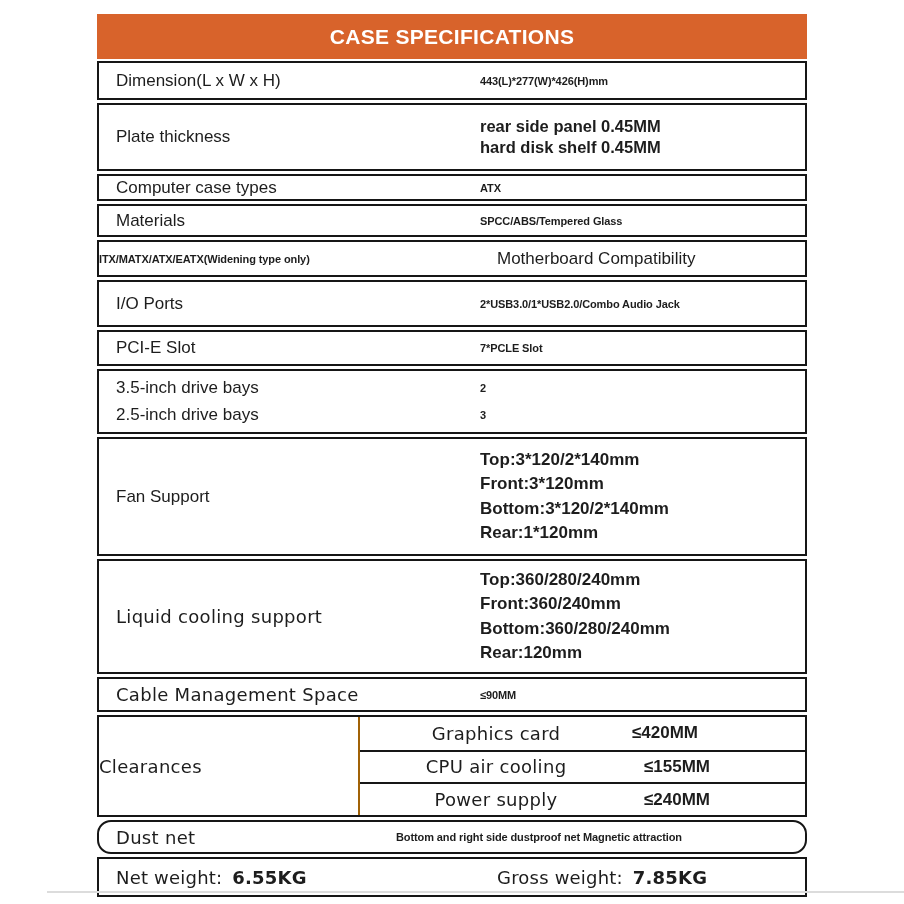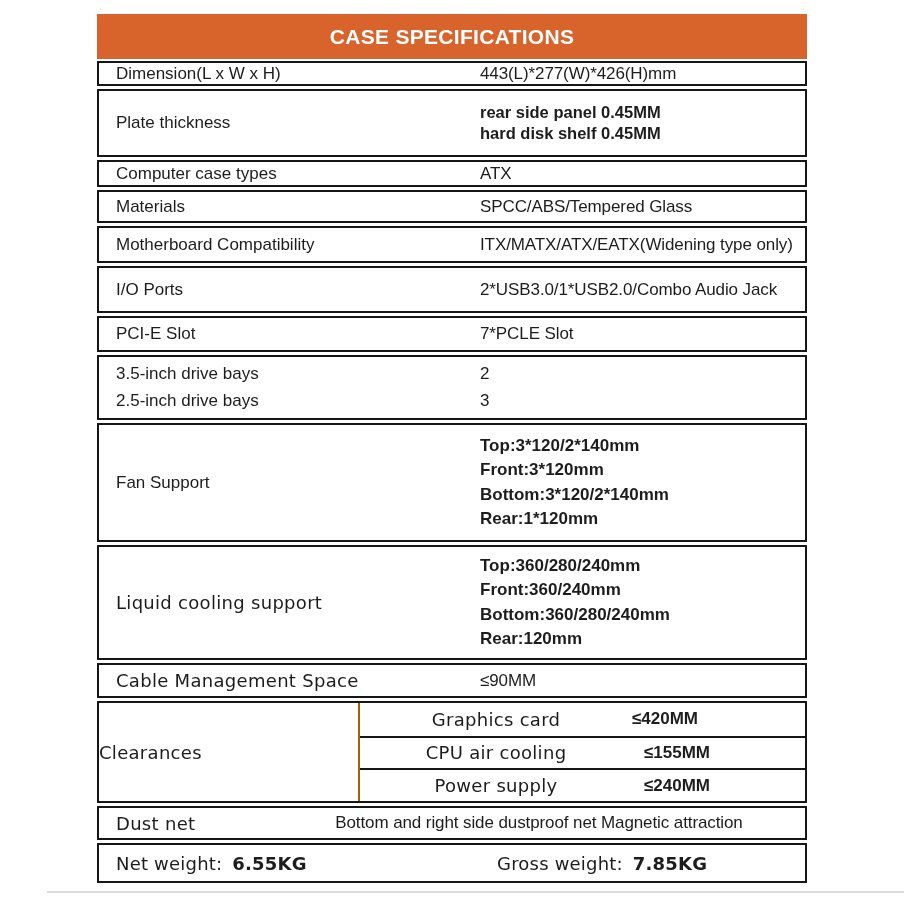--- a/index.html
+++ b/index.html
@@ -42,21 +42,21 @@
     padding-left: 17px;
     letter-spacing: 0;
   }
   .lbl-wide {
     font-family: "DejaVu Sans", sans-serif;
     font-size: 18px; font-weight: 500;
     letter-spacing: .3px;
     padding-left: 17px;
   }
   .val {
-    font-size: 17px; font-weight: 400; letter-spacing: -0.1px;
+    font-size: 11px; font-weight: 700; letter-spacing: -0.1px;
     white-space: nowrap;
   }
   .val-lines { display: flex; flex-direction: column; justify-content: center; }
   .val-lines .vline { font-size: 17px; font-weight: 700; line-height: 24.5px; white-space: nowrap; }
   .val-lines.tight .vline { font-size: 16.5px; line-height: 21px; }
 
   
   .bays { display: flex; flex-direction: column; justify-content: space-evenly; height: 100%; }
   .bays .row2 { height: auto; }
 
@@ -98,21 +98,21 @@
 </head>
 <body>
 
 <div class="page">
   <div class="spec-table">
 
     <div class="hdr" style="background:#D8632B;">
       <span>CASE SPECIFICATIONS</span>
     </div>
 
-    <div class="box" style="height:25px;">
+    <div class="box" style="height:39px;">
       <div class="row2">
         <div class="cell">
             <span class="lbl">Dimension(L x W x H)</span>
           </div>
         <div class="cell">
             <span class="val">443(L)*277(W)*426(H)mm</span>
           </div>
       </div>
     </div>
 
@@ -148,24 +148,24 @@
           </div>
         <div class="cell">
             <span class="val">SPCC/ABS/Tempered Glass</span>
           </div>
       </div>
     </div>
 
     <div class="box" style="height:37px;">
       <div class="row2">
         <div class="cell">
+            <span class="val">ITX/MATX/ATX/EATX(Widening type only)</span>
+          </div>
+        <div class="cell">
             <span class="lbl">Motherboard Compatibility</span>
-          </div>
-        <div class="cell">
-            <span class="val">ITX/MATX/ATX/EATX(Widening type only)</span>
           </div>
       </div>
     </div>
 
     <div class="box" style="height:47px;">
       <div class="row2">
         <div class="cell">
             <span class="lbl">I/O Ports</span>
           </div>
         <div class="cell">
@@ -264,21 +264,21 @@
             <span class="clr-val">≤155MM</span>
           </div>
           <div class="clr-row">
             <span class="clr-sub-label">Power supply</span>
             <span class="clr-val">≤240MM</span>
           </div>
         </div>
       </div>
     </div>
 
-    <div class="box" style="height:34px;">
+    <div class="box" style="height:34px;border-radius:14px;">
       <div class="dust-grid">
         <span class="lbl-wide">Dust net</span>
         <span class="val dust-val">Bottom and right side dustproof net Magnetic attraction</span>
       </div>
     </div>
 
     <div class="box" style="height:40px;">
       <div class="wt-grid">
         <div class="wt-cell first">
           <span>Net weight:</span><span class="wt-value">6.55KG</span>

